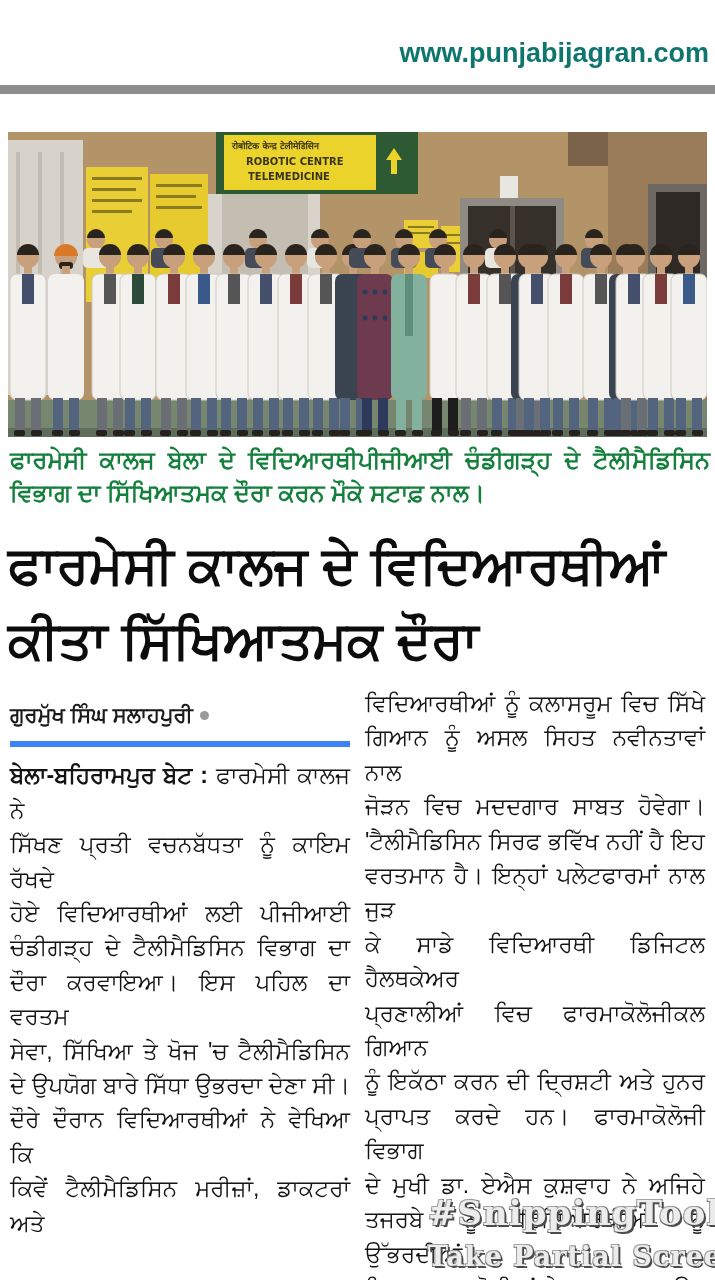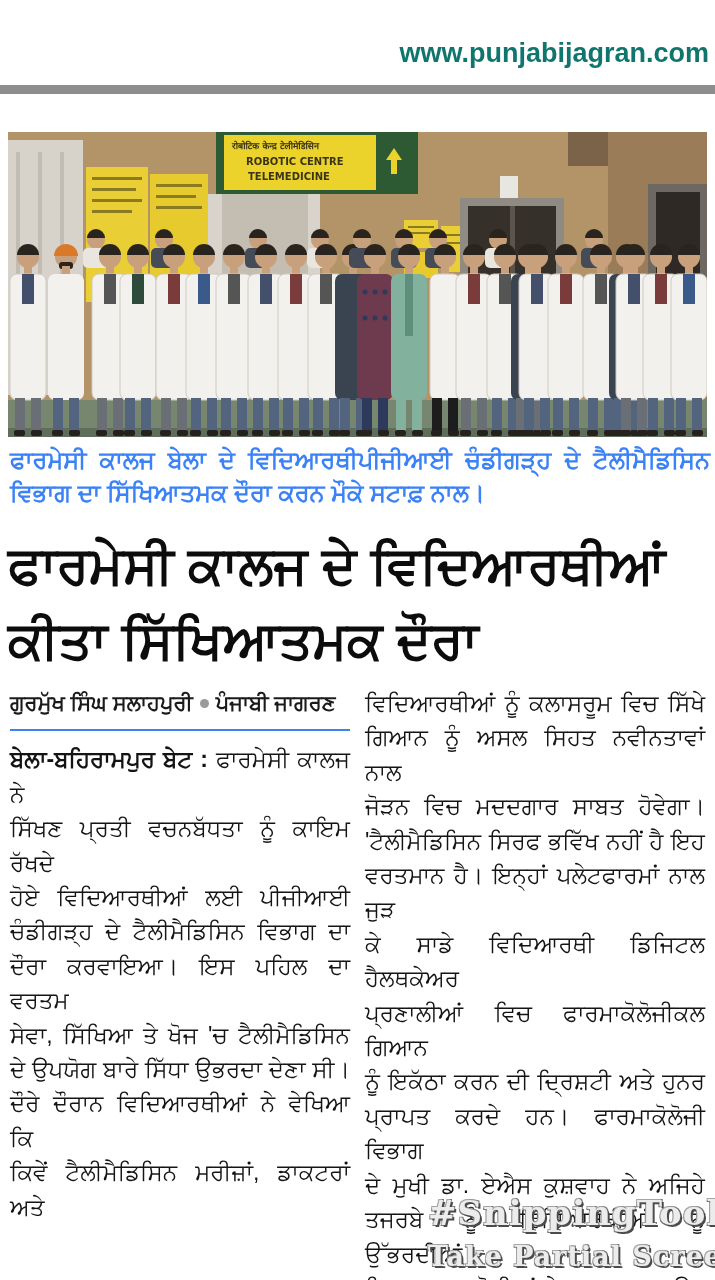--- a/index.html
+++ b/index.html
@@ -14,36 +14,37 @@
   }
   .divider-bar{
     position:absolute;top:85px;left:0;width:715px;height:9px;background:#8d8d8d;
   }
   .photo-wrap{
     position:absolute;top:132px;left:8px;width:699px;height:219px;background:#b39469;
   }
   .photo-wrap svg{display:block;}
   .caption{
     position:absolute;top:443px;left:10px;width:700px;
-    font-size:24px;font-weight:700;line-height:33px;color:#3b82f6;
+    font-size:24px;font-weight:700;line-height:33px;color:#15803d;
   }
   .caption .cap-line1{text-align:justify;text-align-last:justify;}
   .headline{
     position:absolute;top:528px;left:8px;width:703px;
     font-size:52px;font-weight:800;line-height:75px;color:#0c0c0c;letter-spacing:0px;
   }
   .article{
     position:absolute;top:686px;left:10px;width:695px;display:flex;gap:15px;
   }
   .col{width:340px;font-size:23px;line-height:34.4px;color:#141414;}
   .byline{
     display:flex;align-items:center;gap:7px;
     font-size:21px;font-weight:700;color:#1a1a1a;
-    padding-bottom:9px;border-bottom:2px solid #3b82f6;margin-bottom:11px;
+    padding-bottom:9px;border-bottom:6px solid #3b82f6;margin-bottom:11px;
     white-space:nowrap;
+    margin-top:12px;
   }
   .byline-dot{width:9px;height:9px;border-radius:50%;background:#9b9b9b;flex:0 0 auto;}
   .bline{text-align:justify;text-align-last:justify;}
   .lead{font-weight:800;}
   .watermark{
     position:absolute;z-index:5;
     font-family:"DejaVu Serif","Liberation Serif",serif;font-weight:700;
     color:#ececec;
     text-shadow:2px 2px 0 #4b4b4b,-1px -1px 0 #a5a5a5,1px -1px 0 #777,-1px 1px 0 #777;
     letter-spacing:1px;white-space:nowrap;
@@ -373,21 +374,20 @@
 <div class="headline">
   <div>ਫਾਰਮੇਸੀ ਕਾਲਜ ਦੇ ਵਿਦਿਆਰਥੀਆਂ</div>
   <div>ਕੀਤਾ ਸਿੱਖਿਆਤਮਕ ਦੌਰਾ</div>
 </div>
 
 <div class="article">
   <div class="col">
     <div class="byline">
       <span>ਗੁਰਮੁੱਖ ਸਿੰਘ ਸਲਾਹਪੁਰੀ</span>
       <span class="byline-dot"></span>
-      <span>ਪੰਜਾਬੀ ਜਾਗਰਣ</span>
     </div>
     <div>
         <div class="bline"><span class="lead">ਬੇਲਾ-ਬਹਿਰਾਮਪੁਰ ਬੇਟ :</span> ਫਾਰਮੇਸੀ ਕਾਲਜ ਨੇ</div>
         <div class="bline">ਸਿੱਖਣ ਪ੍ਰਤੀ ਵਚਨਬੱਧਤਾ ਨੂੰ ਕਾਇਮ ਰੱਖਦੇ</div>
         <div class="bline">ਹੋਏ ਵਿਦਿਆਰਥੀਆਂ ਲਈ ਪੀਜੀਆਈ</div>
         <div class="bline">ਚੰਡੀਗੜ੍ਹ ਦੇ ਟੈਲੀਮੈਡਿਸਿਨ ਵਿਭਾਗ ਦਾ</div>
         <div class="bline">ਦੌਰਾ ਕਰਵਾਇਆ। ਇਸ ਪਹਿਲ ਦਾ ਵਰਤਮ</div>
         <div class="bline">ਸੇਵਾ, ਸਿੱਖਿਆ ਤੇ ਖੋਜ 'ਚ ਟੈਲੀਮੈਡਿਸਿਨ</div>
         <div class="bline">ਦੇ ਉਪਯੋਗ ਬਾਰੇ ਸਿੱਧਾ ਉਭਰਦਾ ਦੇਣਾ ਸੀ।</div>
         <div class="bline">ਦੌਰੇ ਦੌਰਾਨ ਵਿਦਿਆਰਥੀਆਂ ਨੇ ਵੇਖਿਆ ਕਿ</div>

